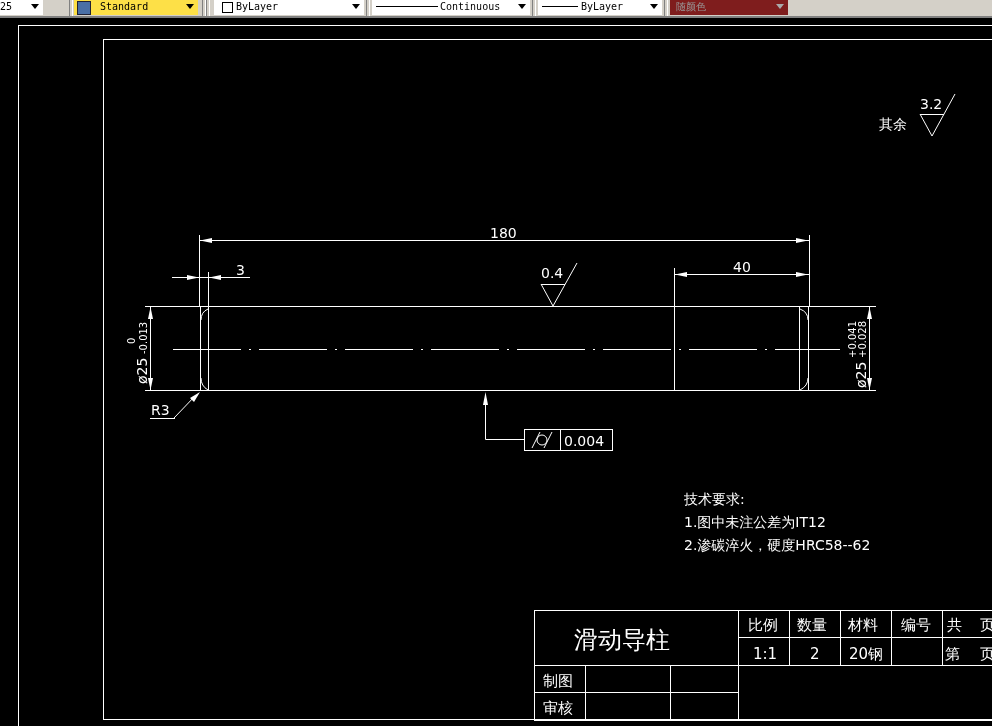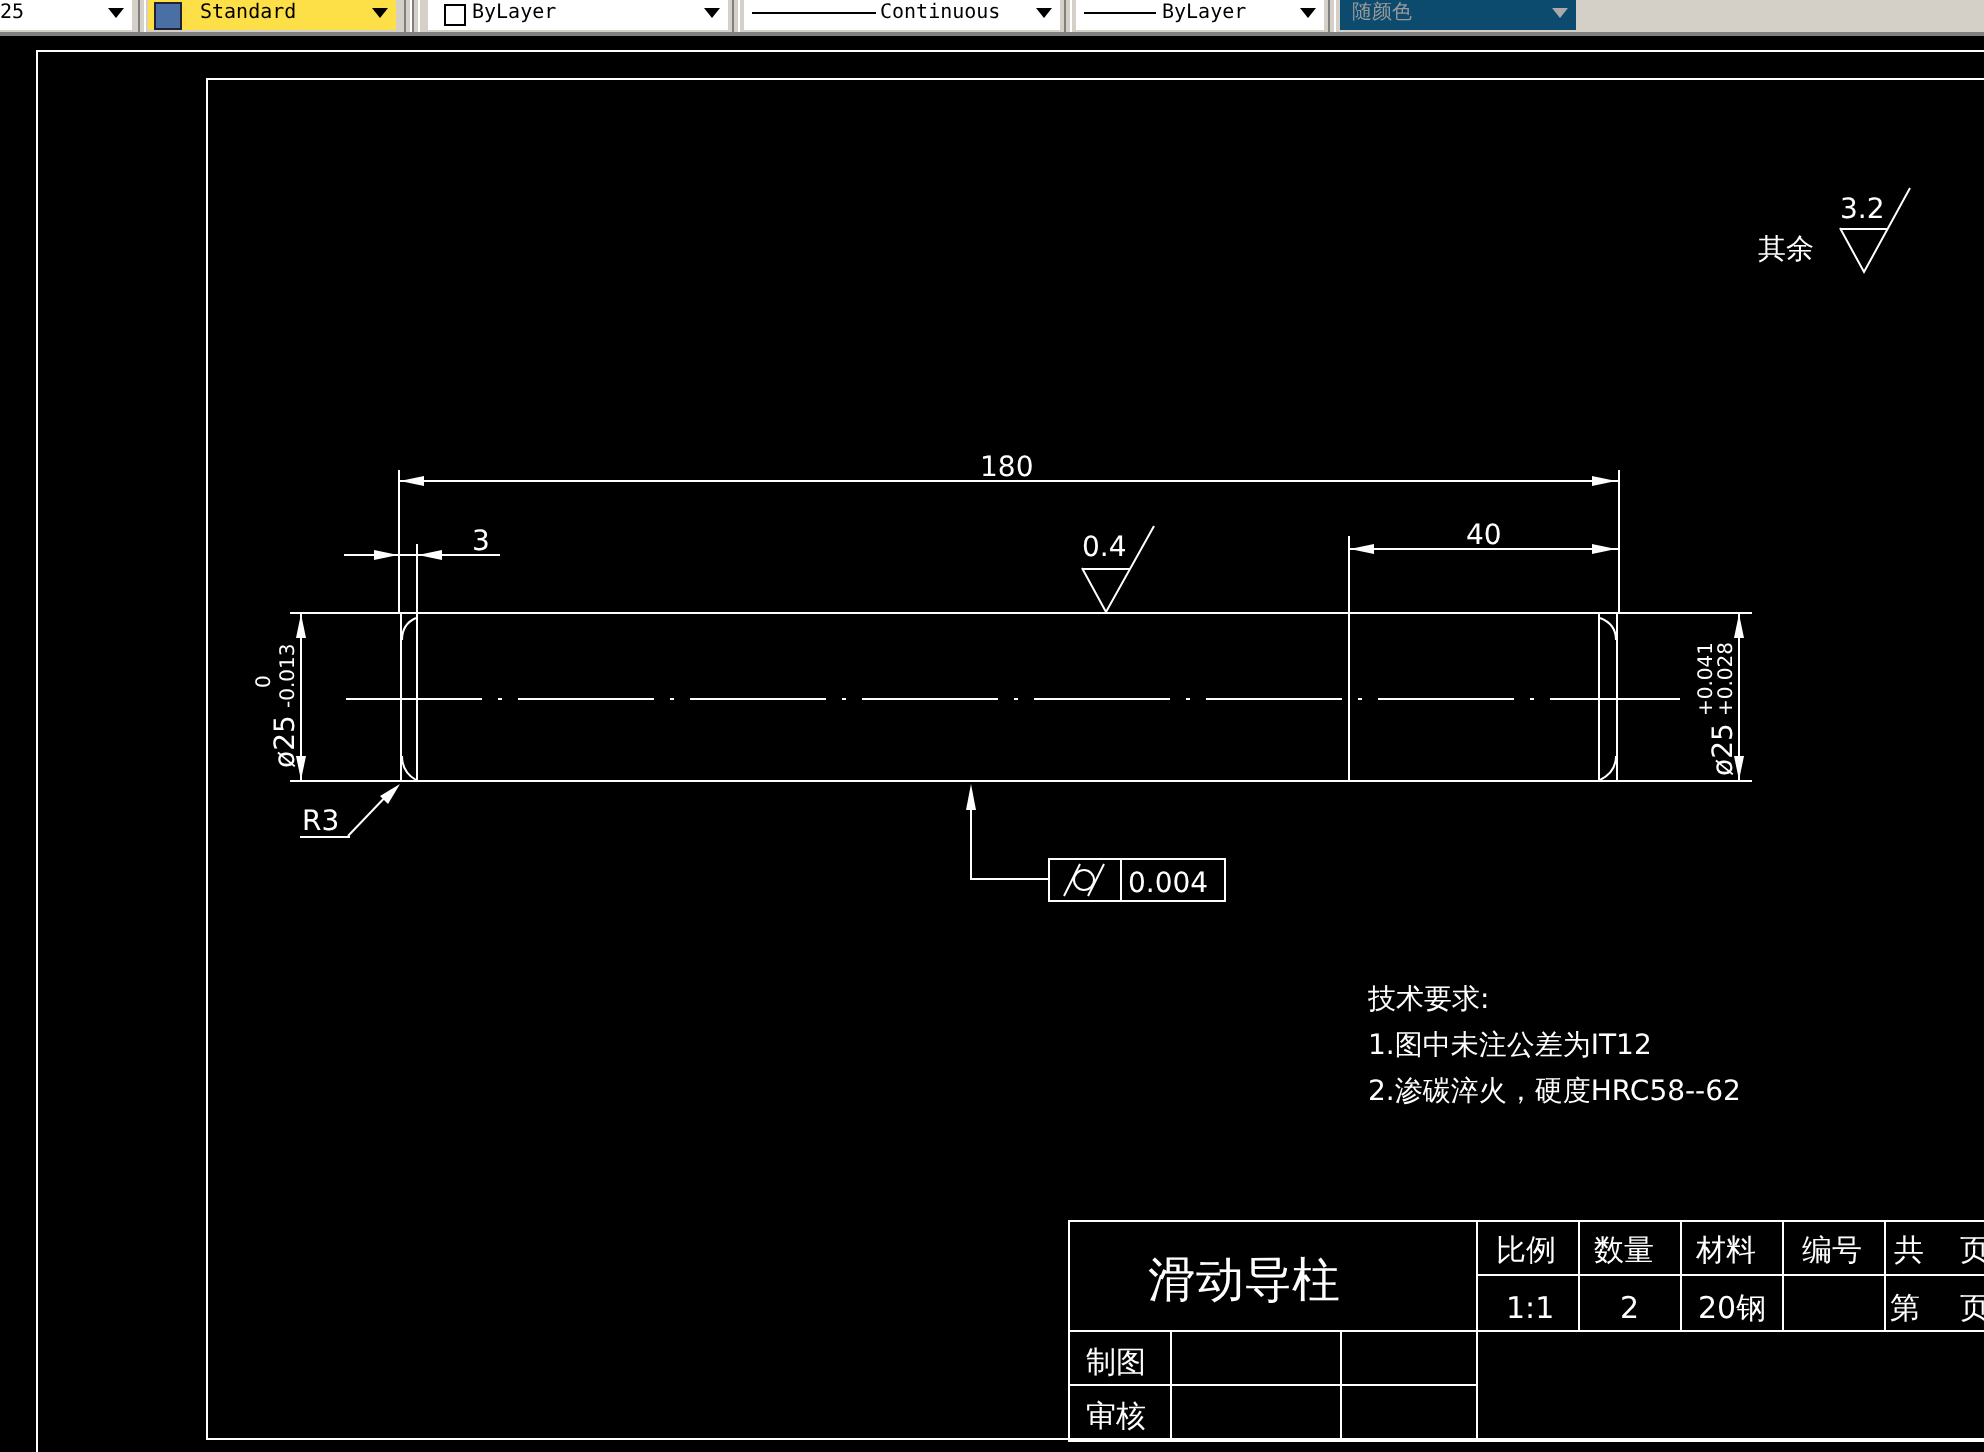--- a/index.html
+++ b/index.html
@@ -9,21 +9,21 @@
   .tb-item .arrow { position:absolute; right:4px; top:4px; width:0; height:0; border-left:4px solid transparent; border-right:4px solid transparent; border-top:5px solid #000; }
   .tb-item .txt { position:absolute; top:0; }
   .sep { position:absolute; top:0; width:2px; height:16px; border-left:1px solid #808080; border-right:1px solid #fff; }
   .canvas { position:absolute; left:0; top:18px; width:992px; height:708px; }
   svg text { fill:#fff; }
 </style>
 </head>
 <body>
 
 <div class="toolbar">
-  <div class="tb-item" style="left:0;width:66px;">
+  <div class="tb-item" style="left:0;width:43px;">
     <span class="txt" style="left:0;">25</span>
     <span class="arrow"></span>
   </div>
   <div class="sep" style="left:69px;"></div>
   <div class="tb-item" style="left:74px;width:124px;background:#fde047;">
     <span style="position:absolute;left:3px;top:1px;width:12px;height:12px;background:#4a6fa5;border:1px solid #223;"></span>
     <span class="txt" style="left:26px;">Standard</span>
     <span class="arrow"></span>
   </div>
   <div class="sep" style="left:202px;"></div>
@@ -39,21 +39,21 @@
     <span class="txt" style="left:68px;">Continuous</span>
     <span class="arrow"></span>
   </div>
   <div class="sep" style="left:532px;"></div>
   <div class="tb-item" style="left:538px;width:124px;">
     <span style="position:absolute;left:4px;top:6px;width:36px;height:1px;background:#000;"></span>
     <span class="txt" style="left:43px;">ByLayer</span>
     <span class="arrow"></span>
   </div>
   <div class="sep" style="left:664px;"></div>
-  <div class="tb-item" style="left:670px;width:118px;background:#0c4a6e;color:#999;">
+  <div class="tb-item" style="left:670px;width:118px;background:#7f1d1d;color:#999;">
     <span class="txt" style="left:6px;font-family:'DejaVu Sans',sans-serif;">随颜色</span>
     <span class="arrow" style="border-top-color:#aaa;"></span>
   </div>
 </div>
 
 <div class="canvas">
 <svg width="992" height="708" viewBox="0 18 992 708" xmlns="http://www.w3.org/2000/svg" font-family="DejaVu Sans, sans-serif">
   <g stroke="#fff" fill="none" stroke-width="1">
 
     <line x1="18.5" y1="25" x2="18.5" y2="726"></line>

